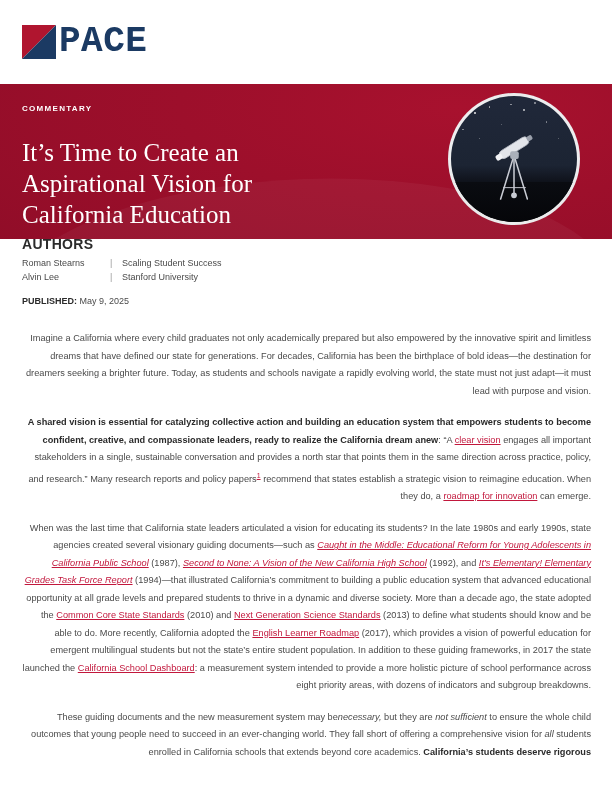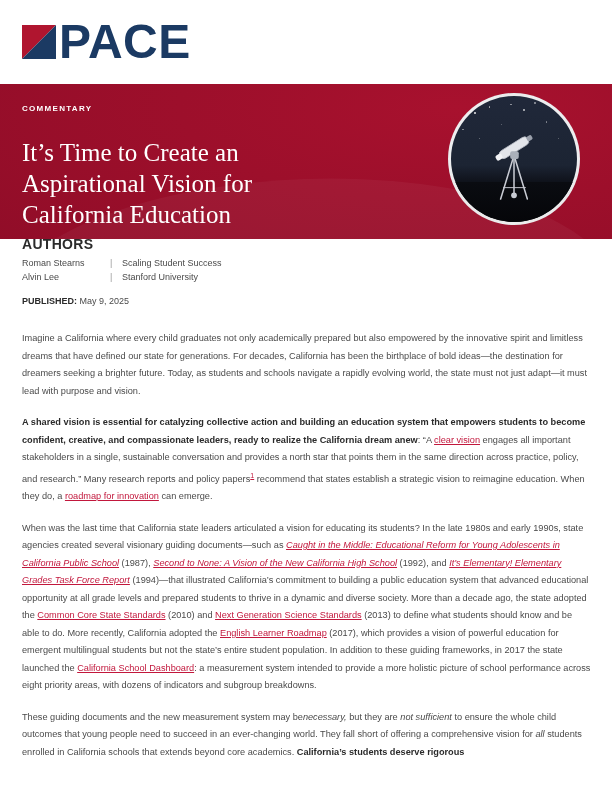--- a/index.html
+++ b/index.html
@@ -38,22 +38,22 @@
     background: #b0152f;
     clip-path: polygon(0 0, 100% 0, 0 100%);
   }
   .logo-mark .tri-navy {
     position: absolute;
     inset: 0;
     background: #1b3a63;
     clip-path: polygon(100% 0, 100% 100%, 0 100%);
   }
   .logo-word {
-    font-family: Liberation Sans, sans-serif;
-    font-size: 48px;
+    font-family: Liberation Mono, monospace;
+    font-size: 36px;
     font-weight: bold;
     color: #1b3a63;
     letter-spacing: 0.5px;
     line-height: 1;
   }
 
   
   .hero {
     position: absolute;
     left: 0;
@@ -168,21 +168,21 @@
 
   
   .body-copy {
     position: absolute;
     left: 22px;
     top: 330px;
     width: 569px;
     font-size: 9.2px;
     line-height: 17.5px;
     color: #4a4a4a;
-    text-align: left;
+    text-align: right;
   }
   .body-copy p { margin: 0 0 14px 0; }
   .body-copy b, .body-copy strong { color: #2b2b2b; font-weight: bold; }
   a.ref {
     color: #c2173c;
     text-decoration: underline;
   }
   a.ref.ital { font-style: italic; }
   sup a.ref { font-size: 7px; }
   .ital { font-style: italic; }

